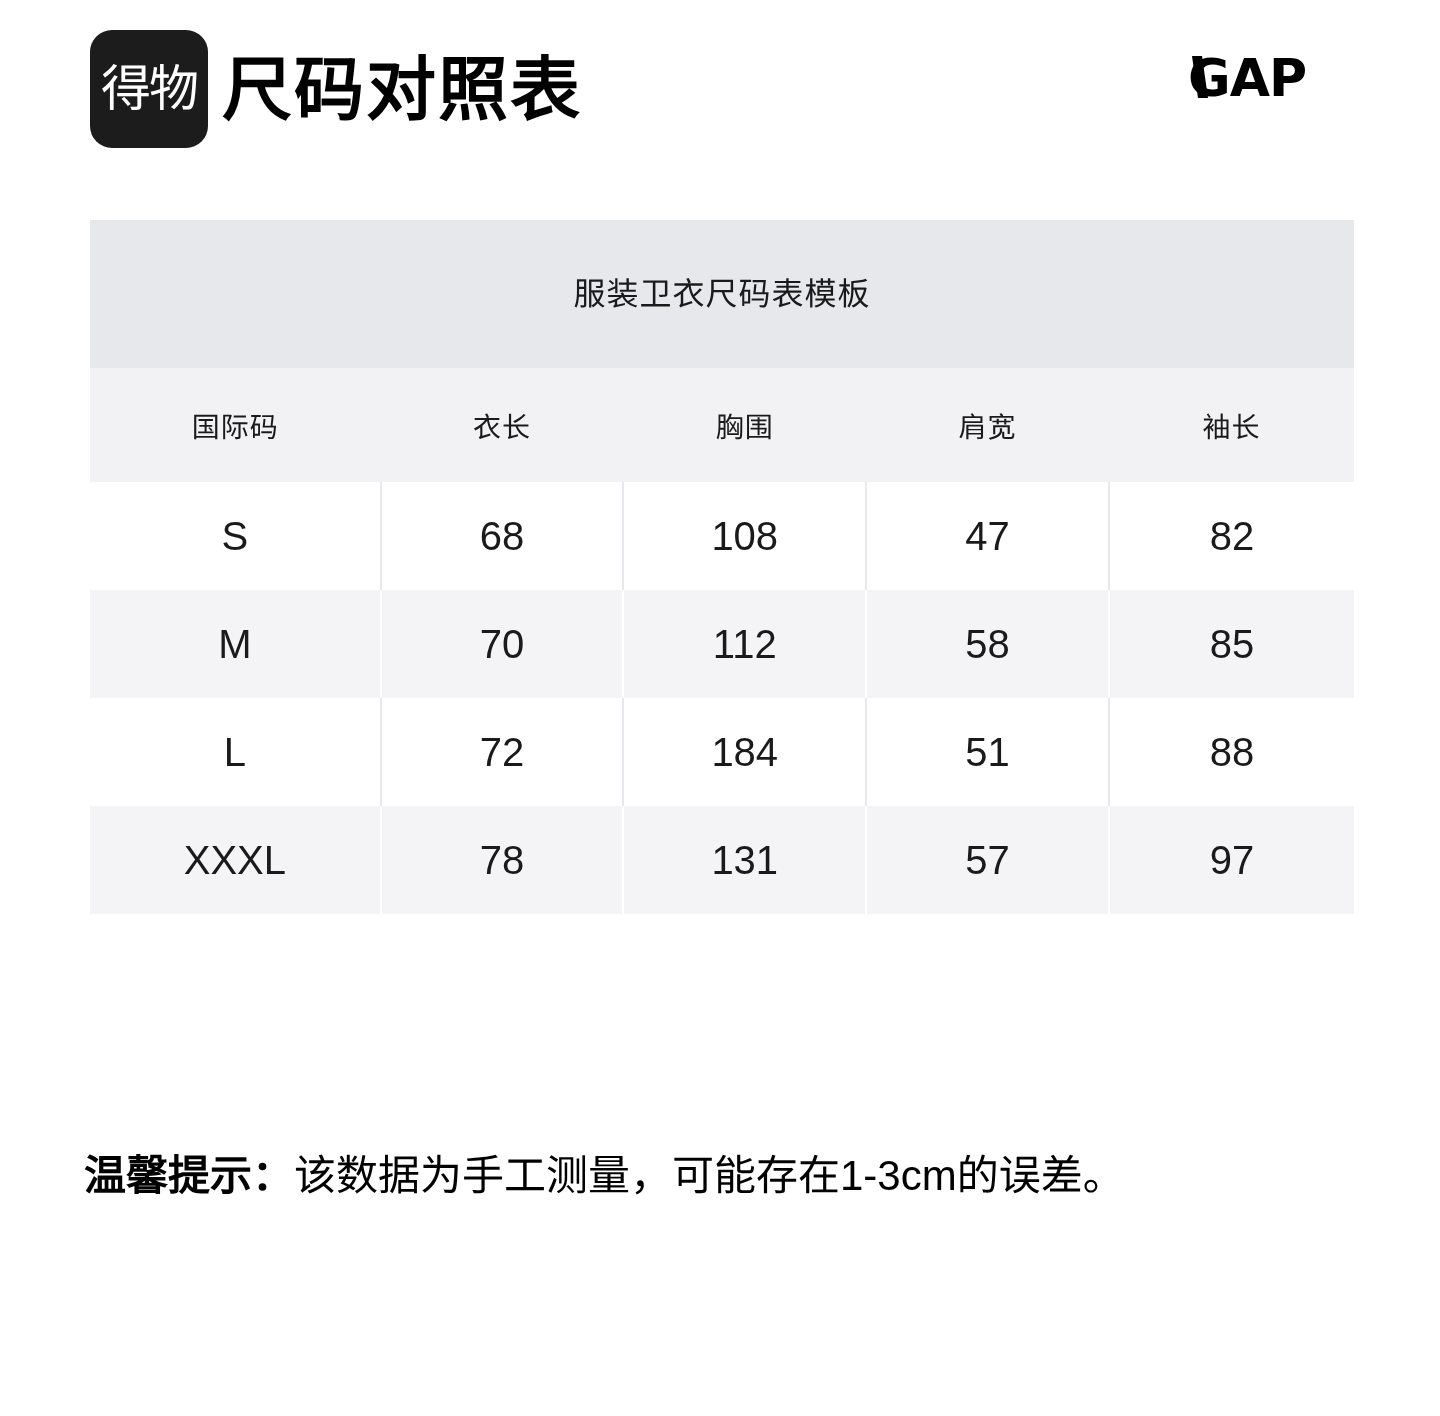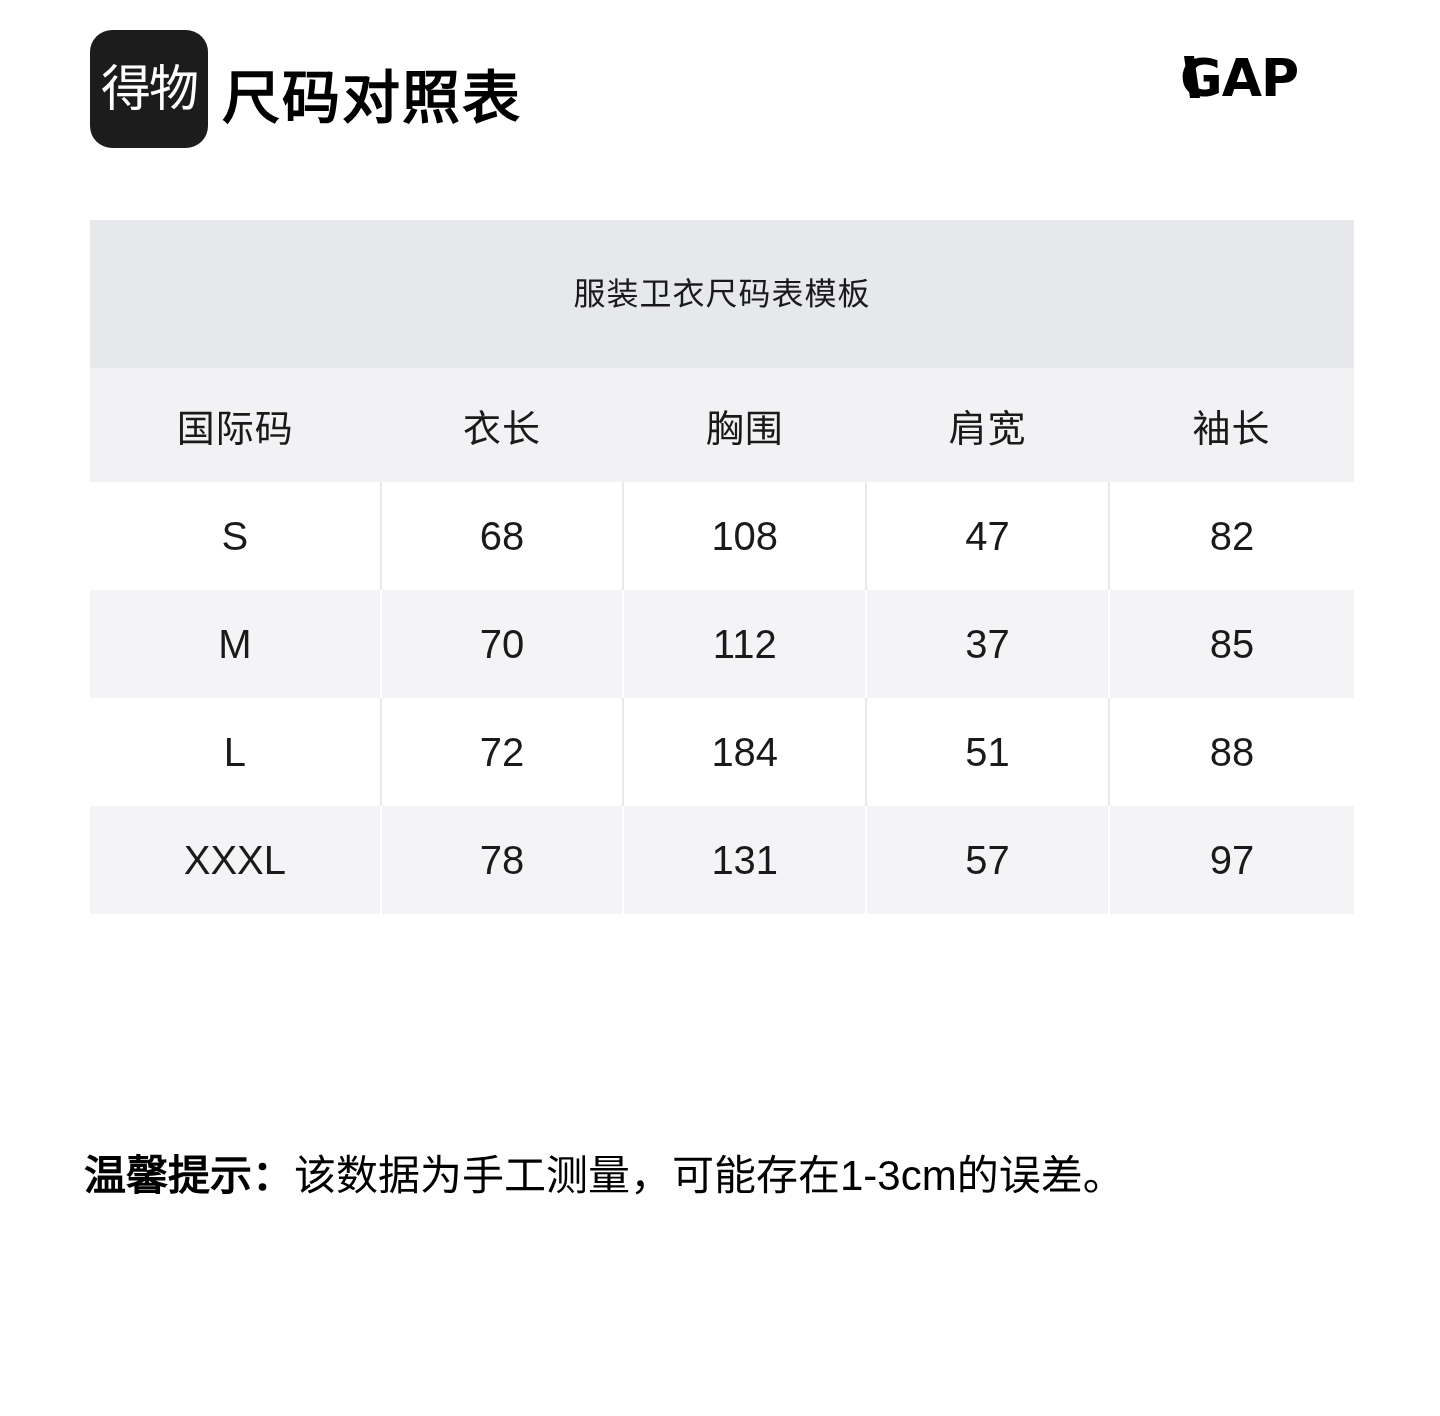--- a/index.html
+++ b/index.html
@@ -48,32 +48,31 @@
     font-weight: 400;
     letter-spacing: -2px;
     line-height: 1;
     font-family: "DejaVu Sans", sans-serif;
     text-align: right;
   }
   .header-title {
     position: absolute;
     left: 222px;
     top: 38px;
-    font-size: 58px;
+    font-size: 70px;
     font-weight: 700;
     letter-spacing: 2px;
     line-height: 104px;
     color: #000000;
     white-space: nowrap;
     font-family: "DejaVu Sans", "Liberation Sans", sans-serif;
-    margin-top: 8px;
   }
   .gap-logo {
     position: absolute;
-    right: 130px;
+    right: 122px;
     top: 46px;
     width: 130px;
     height: 62px;
     display: flex;
     align-items: center;
     justify-content: center;
     text-align: center;
   }
   .gap-logo svg { display: block; }
 
@@ -95,21 +94,21 @@
     font-size: 32px;
     color: #1a1a1a;
     height: 148px;
     line-height: 148px;
     font-weight: 400;
     letter-spacing: 1px;
   }
   table.size-table thead th {
     background: #f2f2f5;
     height: 112px;
-    font-size: 38px;
+    font-size: 28px;
     font-weight: 400;
     color: #1a1a1a;
     letter-spacing: 1px;
     border: none;
     font-family: Liberation Mono, monospace;
   }
   table.size-table tbody td {
     height: 106px;
     font-size: 40px;
     text-align: center;
@@ -195,21 +194,21 @@
           <td>S</td>
           <td>68</td>
           <td>108</td>
           <td>47</td>
           <td>82</td>
         </tr>
         <tr>
           <td>M</td>
           <td>70</td>
           <td>112</td>
-          <td>37</td>
+          <td>58</td>
           <td>85</td>
         </tr>
         <tr>
           <td>L</td>
           <td>72</td>
           <td>184</td>
           <td>51</td>
           <td>88</td>
         </tr>
         <tr>

